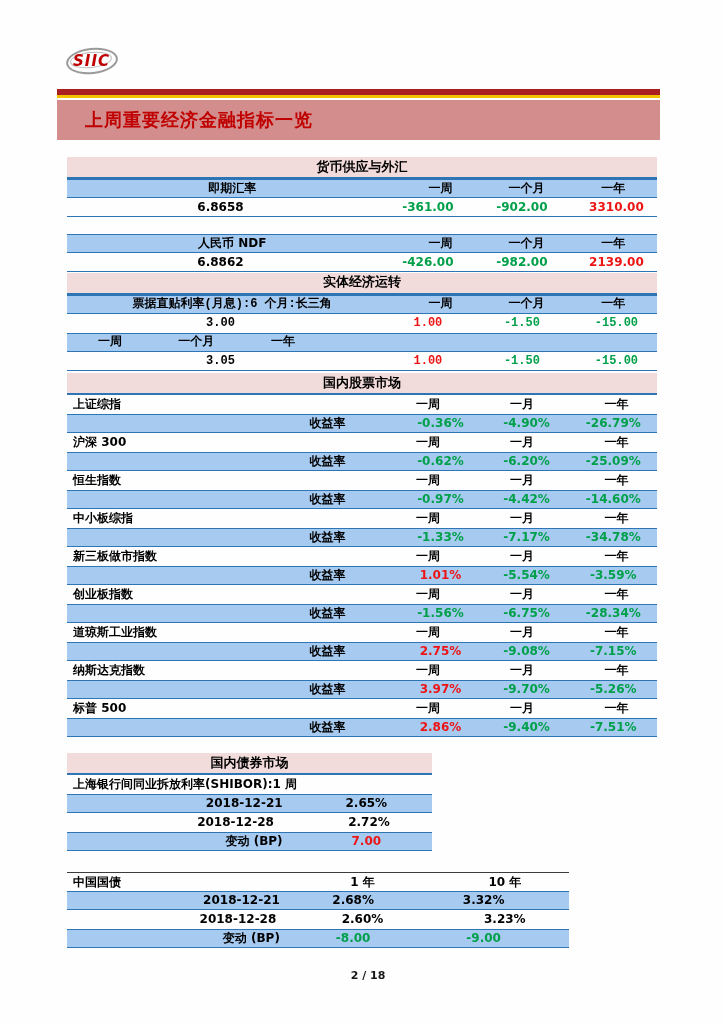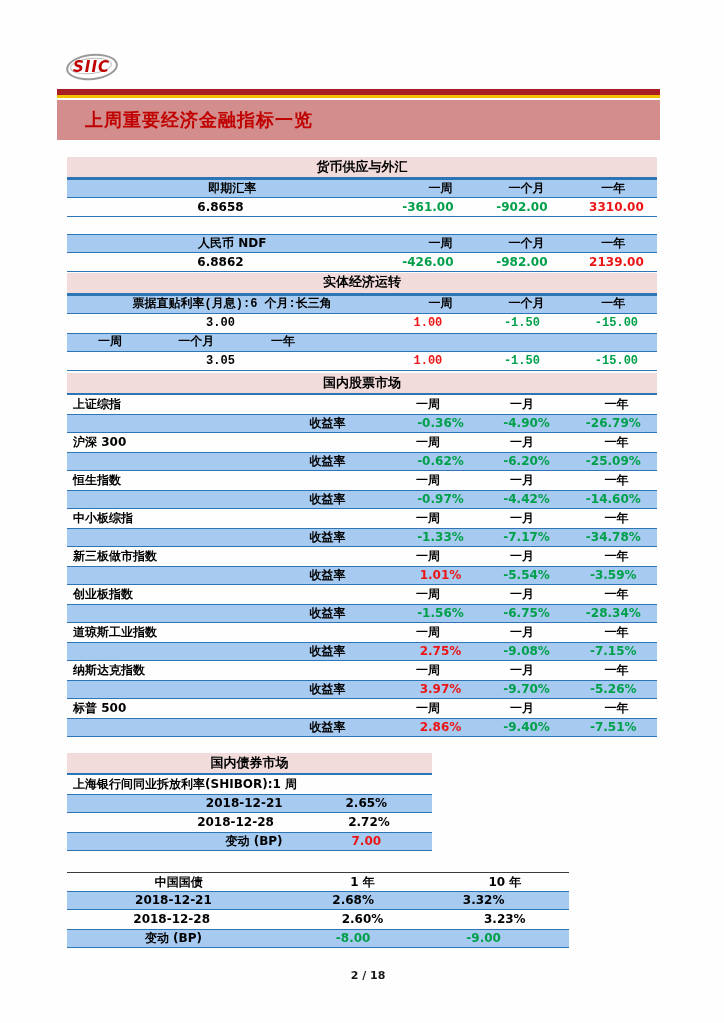--- a/index.html
+++ b/index.html
@@ -1,20 +1,20 @@
 <!DOCTYPE html>
 <html><head>
 <meta charset="utf-8">
 <style>
   html,body{margin:0;padding:0;background:#e8e8e8;}
   .page{position:relative;width:724px;height:1023px;background:#fefefe;margin:0 auto;
         font-family:"DejaVu Sans","Liberation Sans",sans-serif;color:#000;overflow:hidden;}
   
   .logo{display:flex;align-items:flex-start;margin:43px 0 0 66px;height:42px;}
-  .logo-mark{position:relative;width:52px;height:28px;margin-top:10px;flex:none;}
+  .logo-mark{position:relative;width:52px;height:28px;margin-top:4px;flex:none;}
   .logo-ring1,.logo-ring2{position:absolute;border-radius:50%;}
   .logo-ring1{left:0;top:1px;width:48px;height:22px;border:2px solid #9a9a9a;transform:rotate(-6deg);}
   .logo-ring2{left:4px;top:5px;width:40px;height:14px;border:1px solid #bbb;transform:rotate(-6deg);}
   .logo-siic{position:absolute;left:7px;top:5px;font-size:15px;font-weight:bold;font-style:italic;color:#c00000;letter-spacing:1px;}
   .logo-text{margin-left:10px;}
   .logo-name{font-size:20px;font-weight:bold;color:#3b3b3b;letter-spacing:3px;
              border-bottom:2px solid #4a4a4a;padding-bottom:2px;line-height:1.1;}
   .logo-sub{font-size:6px;color:#c00000;letter-spacing:1.2px;margin-top:2px;white-space:nowrap;}
   
   .topbar{margin:4px 0 0 57px;width:603px;height:6px;background:#a81e22;border-bottom:3px solid #f2c100;}
@@ -38,21 +38,21 @@
   .g{color:#00a04a;}
   .r{color:#ec1515;}
   
   .main .c0{width:56%;}
   .main .c1,.main .c2{width:14.6%;}
   .main .c3{width:14.8%;}
   .main .a-right{padding-right:52px;}
   .bond .c0{width:64%;}
   .bond .c1{width:36%;}
   .bond .a-right{padding-right:18px;}
-  .treasury .c0{width:44%;text-align:center;}
+  .treasury .c0{width:44%;}
   .treasury .c1{width:26%;}
   .treasury .c2{width:26%;}
   .treasury .a-right{padding-right:8px;}
   
   [data-name="table-money-supply-fx"]{margin-top:17px;}
   [data-name="table-real-economy"]{margin-top:1px;font-family:Liberation Mono, monospace;}
   [data-name="table-domestic-stock-market"]{margin-top:2px;}
   [data-name="table-domestic-bond-market"]{margin-top:16px;}
   [data-name="table-china-treasury"]{margin-top:21px;}
   

